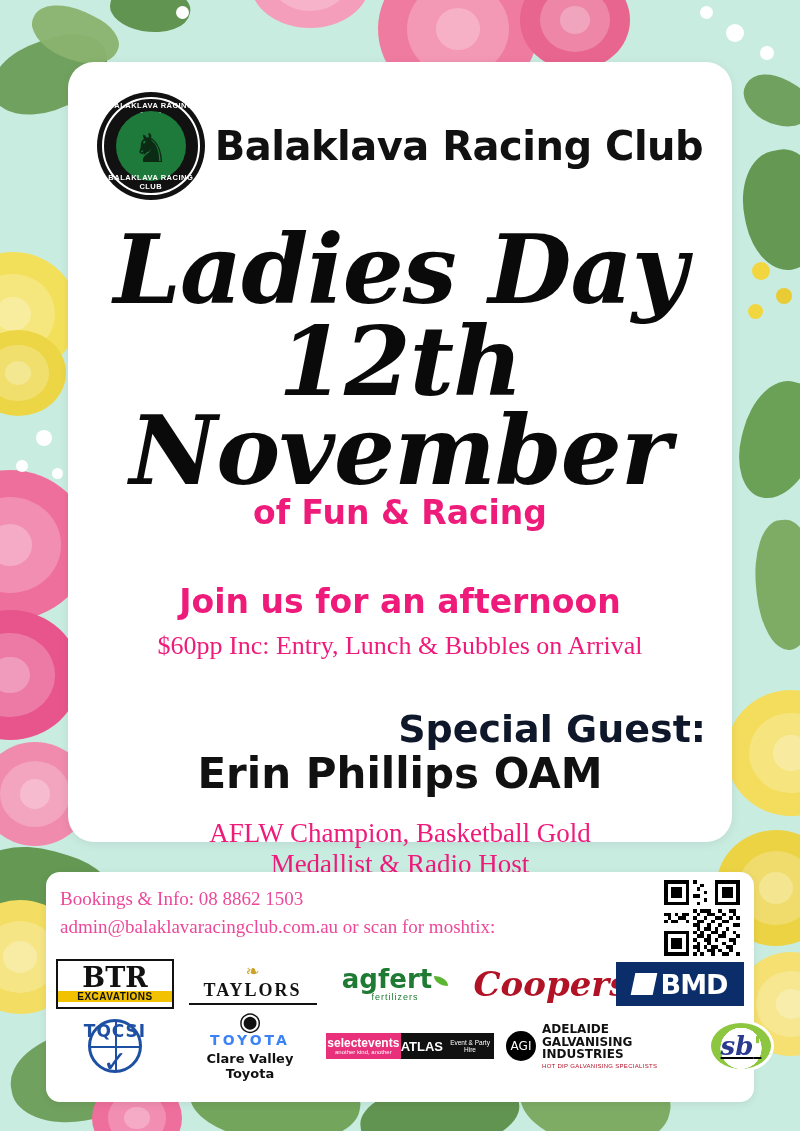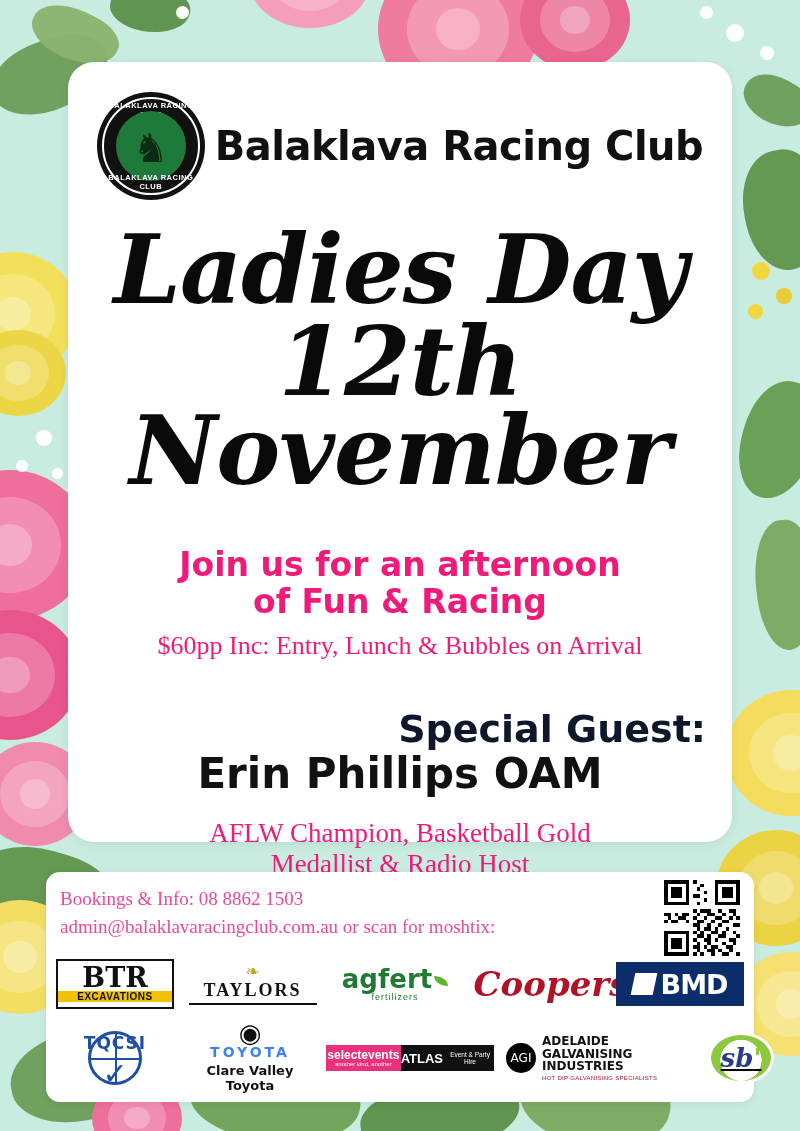--- a/index.html
+++ b/index.html
@@ -200,21 +200,21 @@
     top: 84px;
     bottom: 6px;
   }
   .srow {
     display: flex;
     align-items: center;
     justify-content: space-between;
     gap: 12px;
   }
   .srow.r1 { height: 56px; }
-  .srow.r2 { height: 68px; margin-top: 12px; }
+  .srow.r2 { height: 68px; margin-top: 0; }
   .sp {
     flex: none;
     display: flex;
     align-items: center;
     justify-content: center;
     text-align: center;
     position: relative;
   }
 
   
@@ -389,22 +389,22 @@
       <div class="inner"></div>
       <div class="horse">♞</div>
       <div class="arc-bot">BALAKLAVA RACING CLUB</div>
     </div>
     <div class="club-title">Balaklava Racing Club</div>
   </div>
 
   <div class="script script-1">Ladies Day</div>
   <div class="script script-2">12th November</div>
 
+  <div class="pink-head" style="margin-top:0">of Fun &amp; Racing</div>
   <div class="pink-head">Join us for an afternoon</div>
-  <div class="pink-head" style="margin-top:0">of Fun &amp; Racing</div>
   <div class="pink-sub">$60pp Inc: Entry, Lunch &amp; Bubbles on Arrival</div>
 
   <div class="guest-label">Special Guest:</div>
   <div class="guest-name">Erin Phillips OAM</div>
   <div class="guest-desc">AFLW Champion, Basketball Gold</div>
   <div class="guest-desc" style="margin-top:0">Medallist &amp; Radio Host</div>
 </div>
 
 <div class="bottom-card">
 

